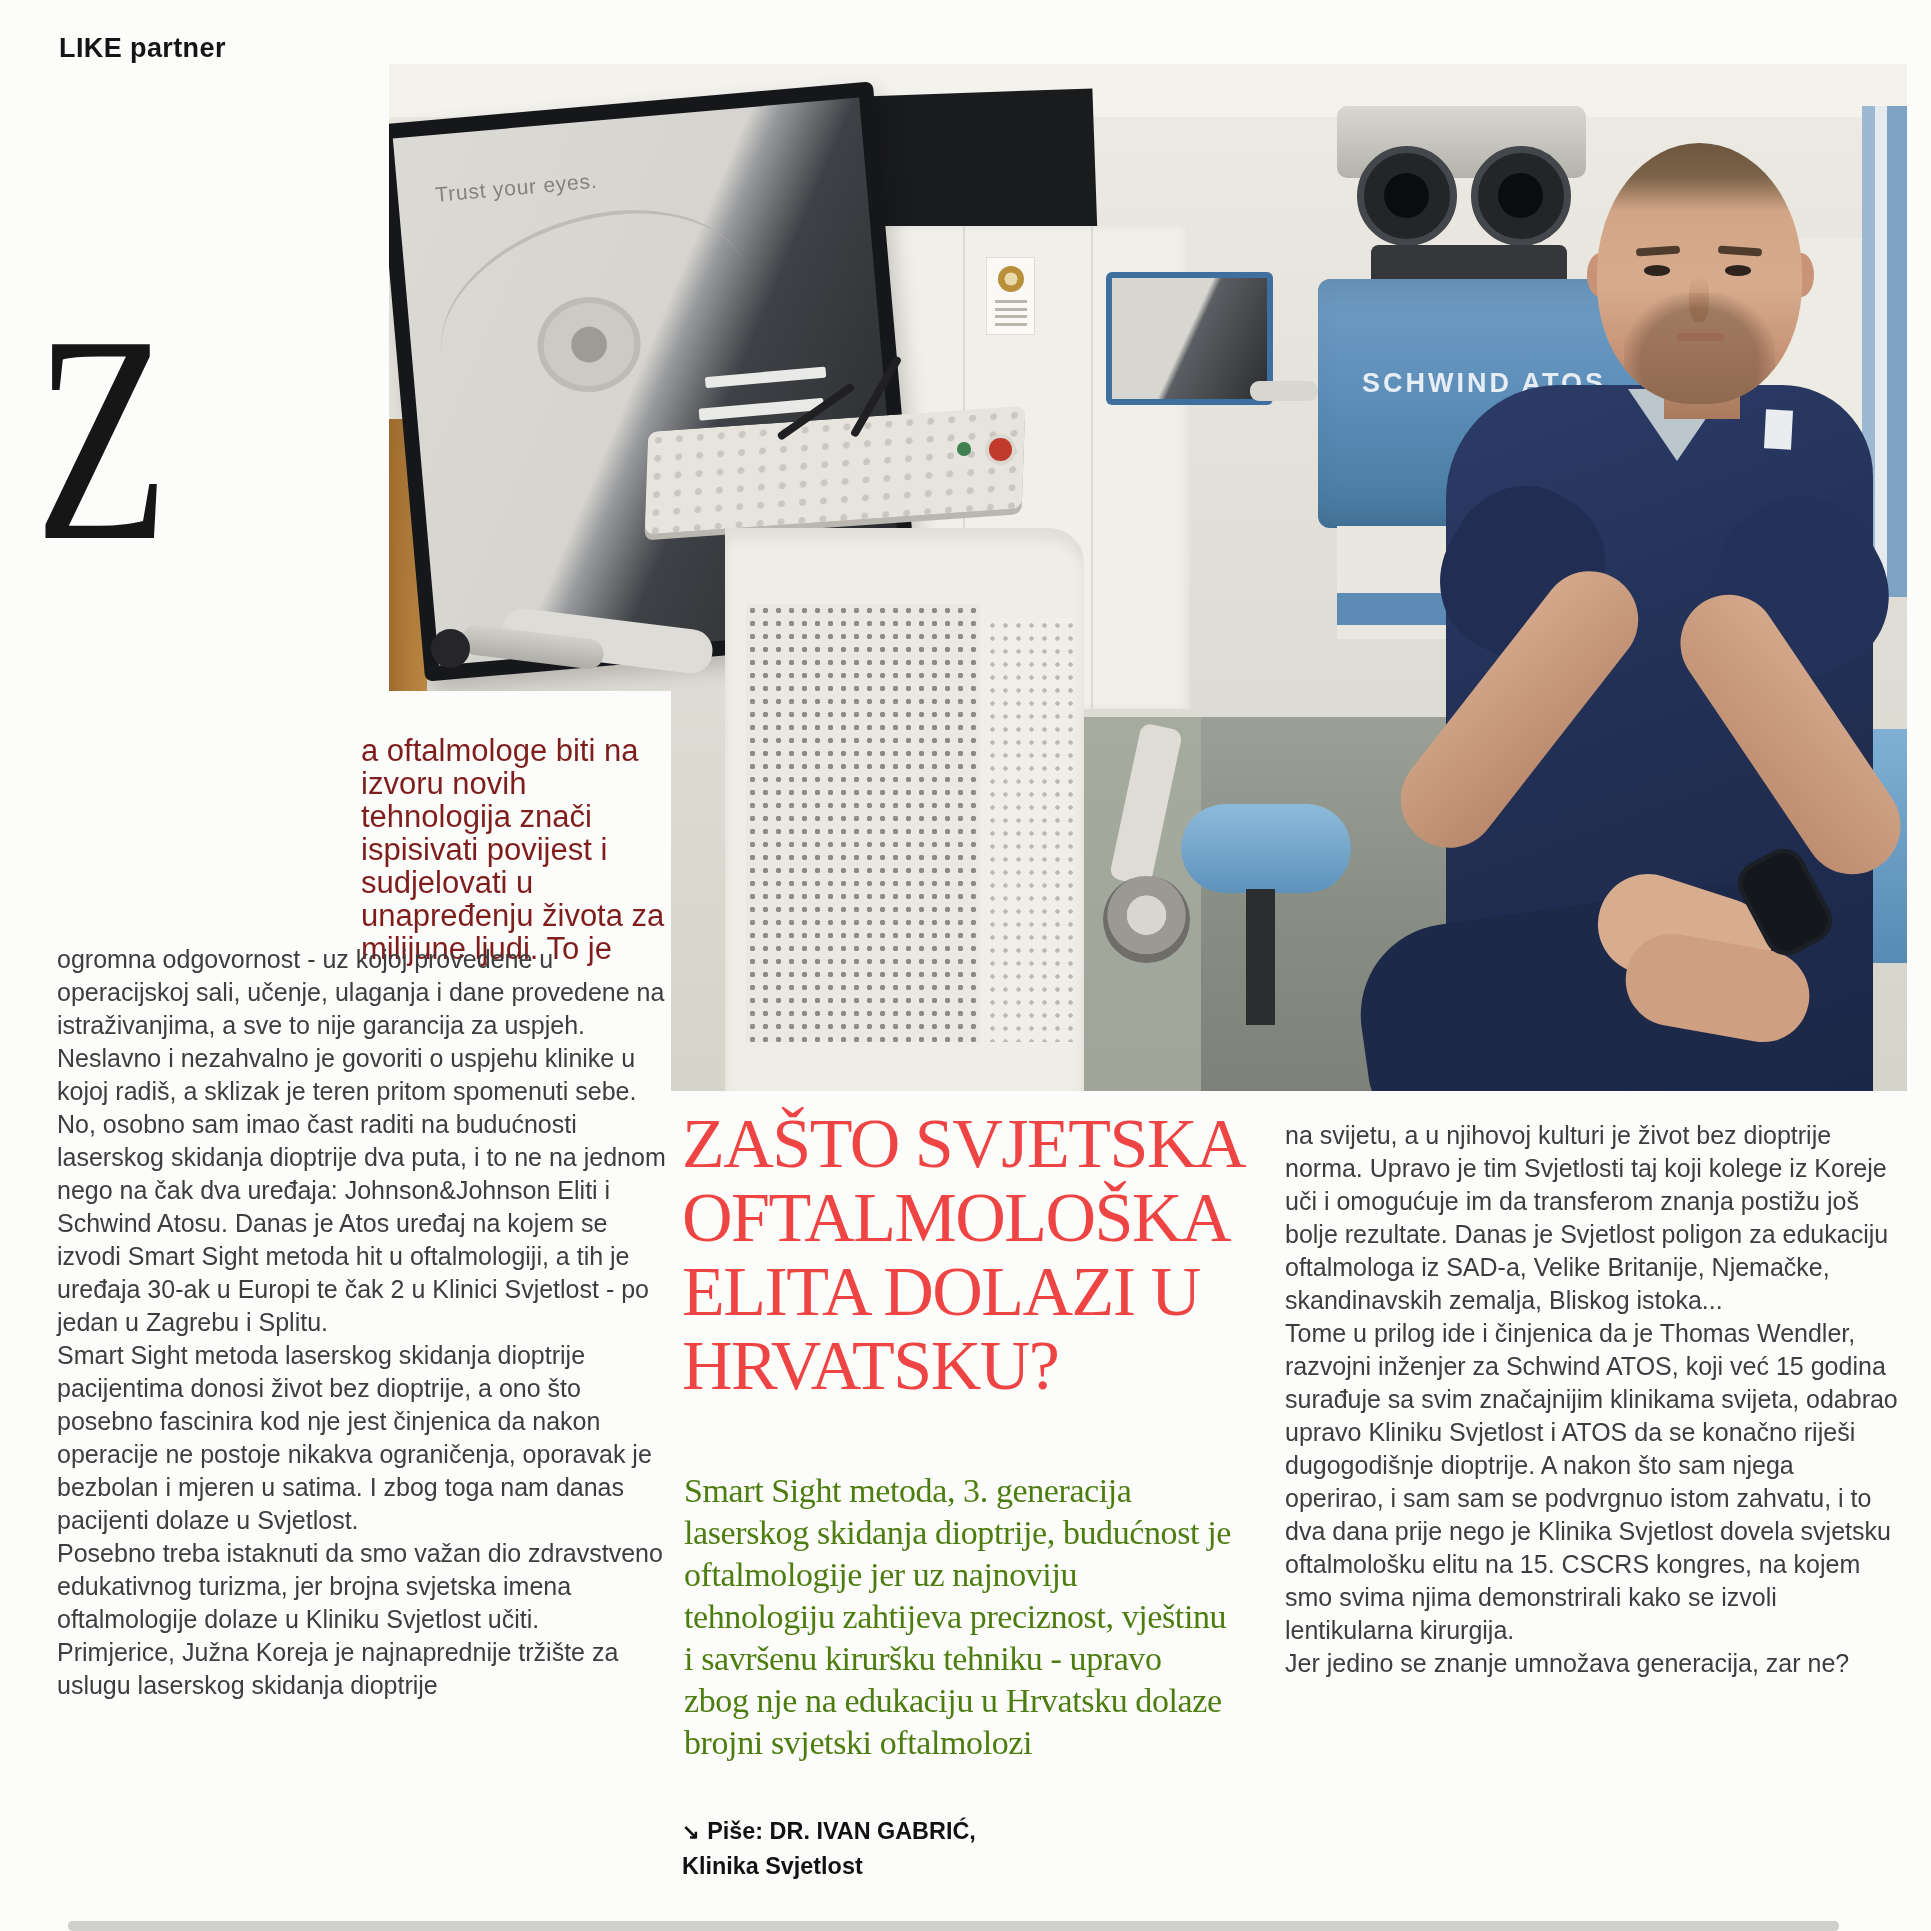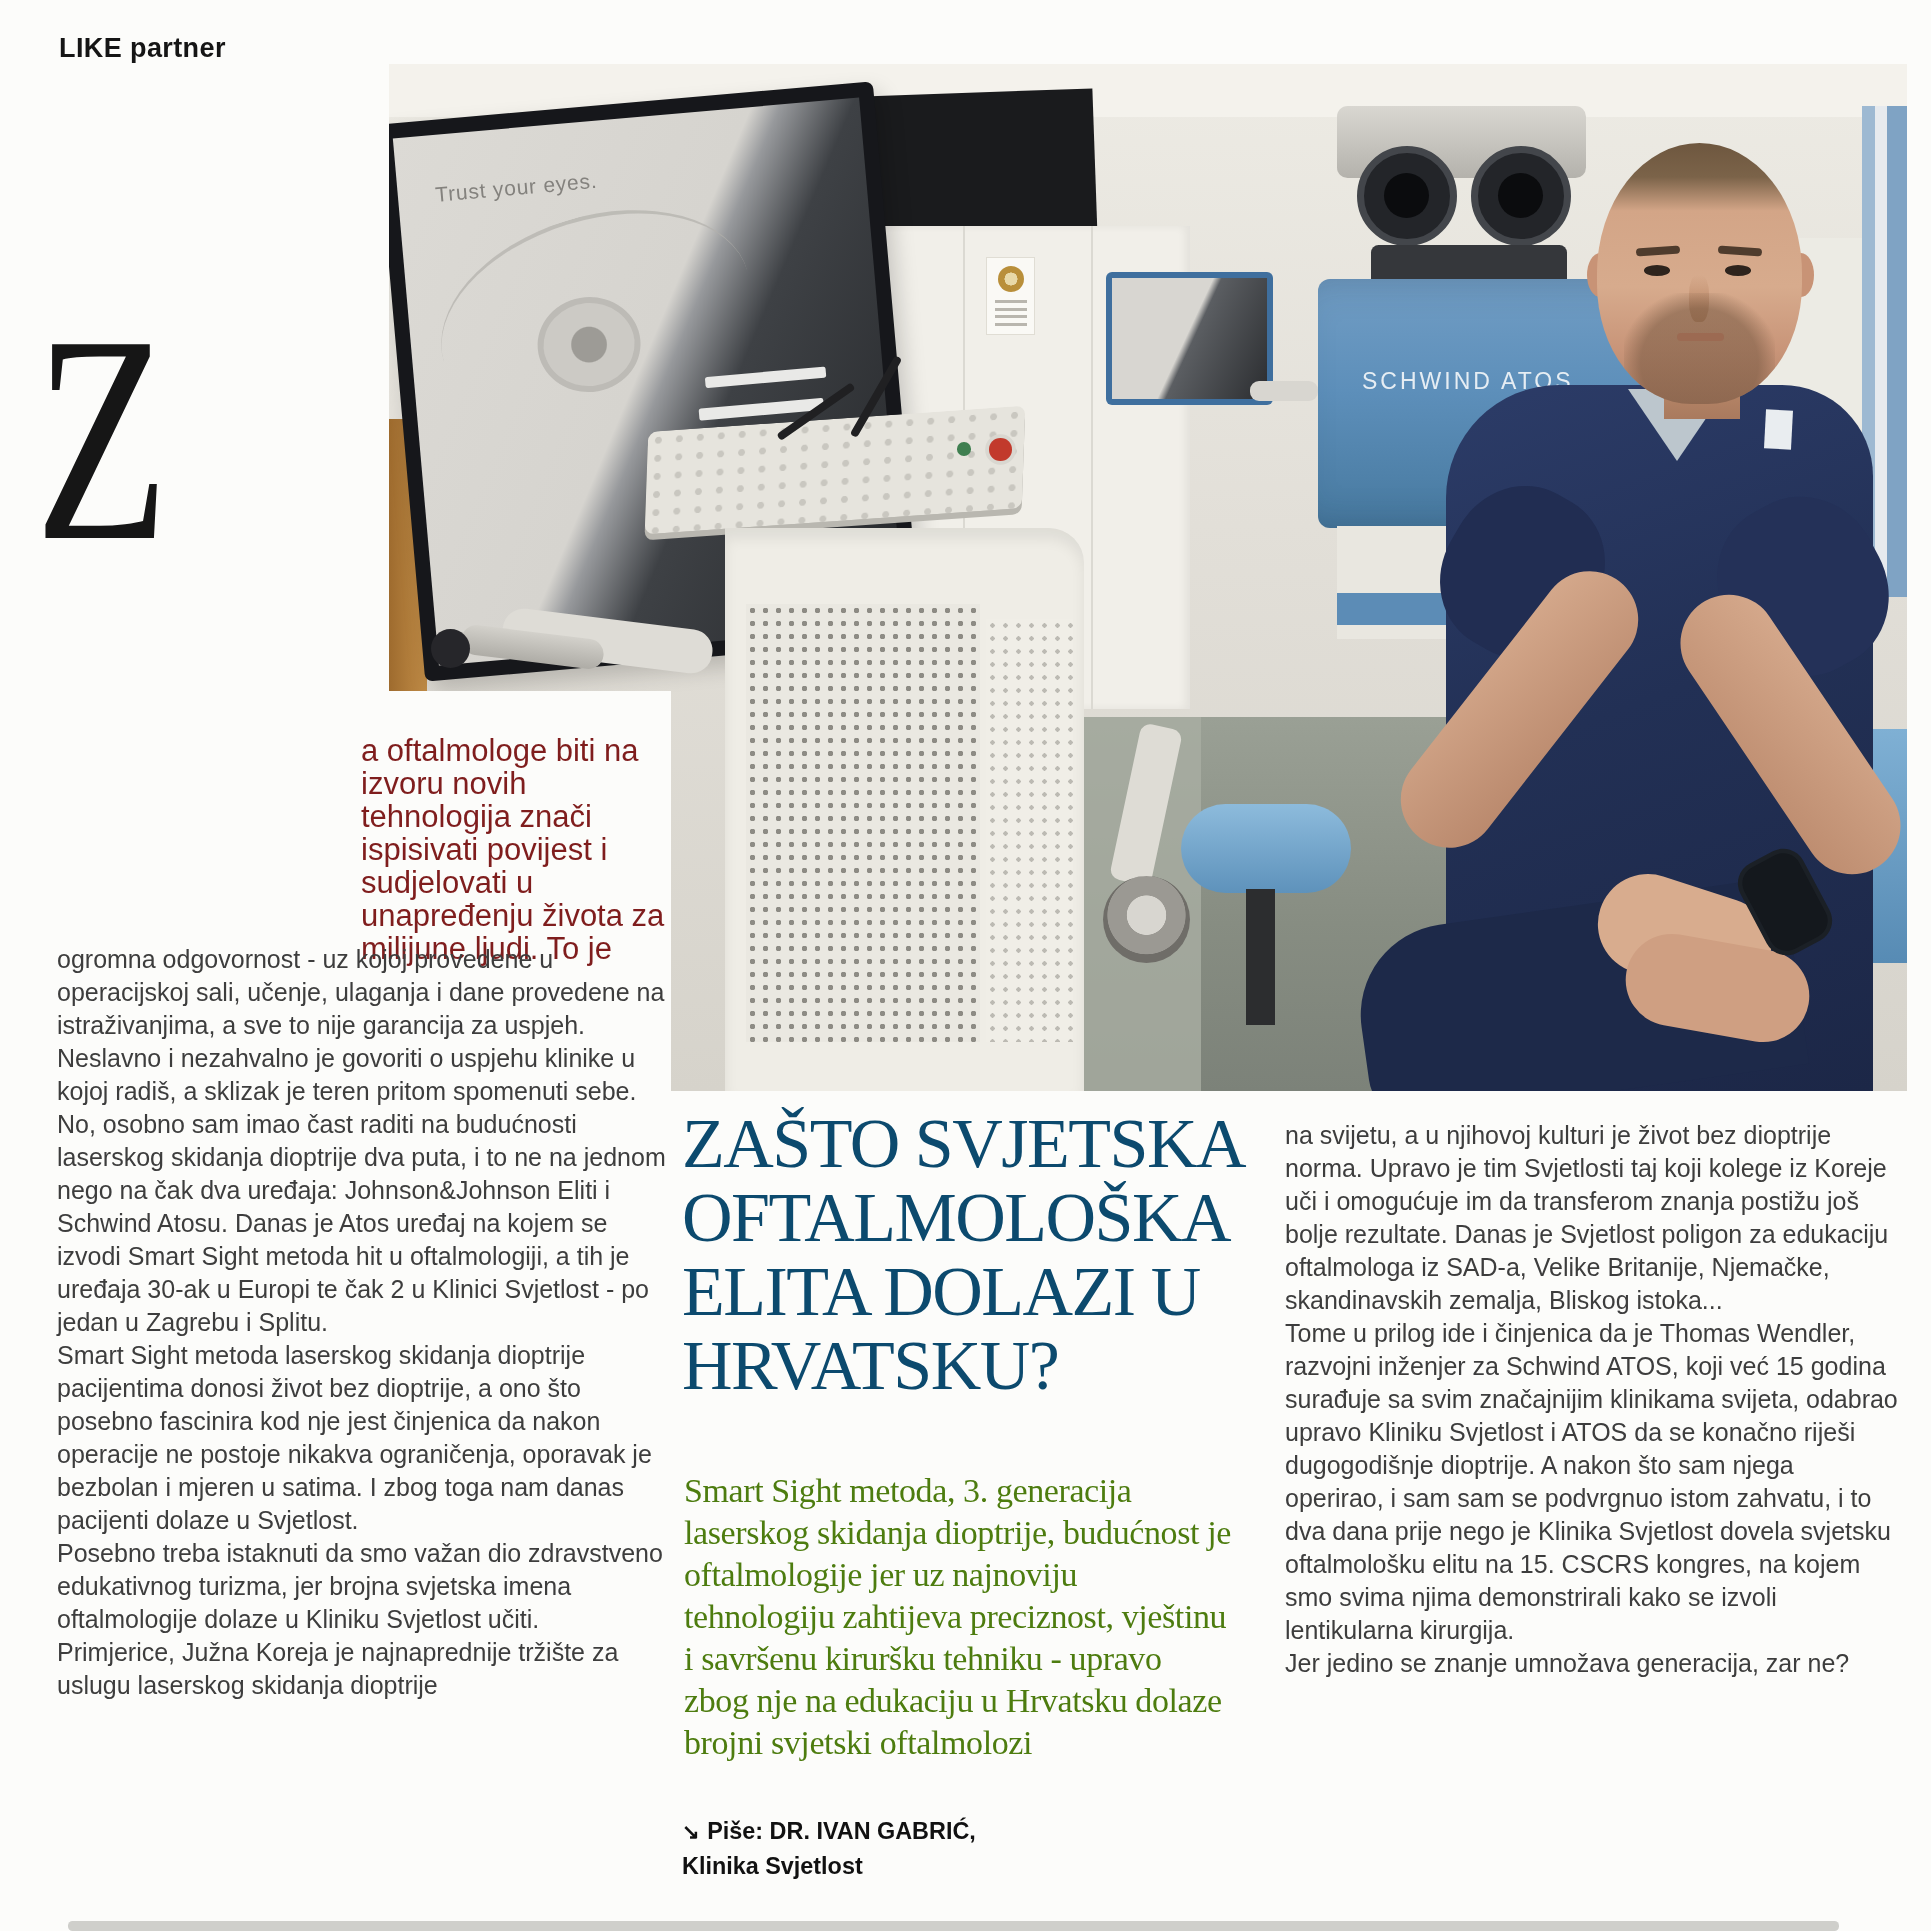--- a/index.html
+++ b/index.html
@@ -59,21 +59,21 @@
   .side-arm{left:861px;top:317px;width:68px;height:19.6px;background:#d8d6d0;border-radius:9px;}
 
   .bino-mount{left:948px;top:42px;width:249px;height:72px;background:linear-gradient(180deg,#d9d7d1,#b4b2ac);border-radius:10.6px;}
   .scope{width:100px;height:100px;border-radius:50%;background:#232529;border:7.6px solid #43464b;box-sizing:border-box;}
   .scope-inner{position:absolute;left:19.6px;top:19.6px;width:45px;height:45px;border-radius:50%;background:#0b0c0e;}
   .scope-base{left:982px;top:181px;width:196px;height:42px;background:#35373b;border-radius:7.6px;}
 
   .blue-panel{left:929px;top:215px;width:423px;height:249px;border-radius:12px;
               background:linear-gradient(180deg,#719dc4 0%,#5d8fba 45%,#47799f 100%);
               box-shadow:inset -22.7px 0 38px rgba(20,40,60,.25);}
-  .device-label{position:absolute;left:44px;top:89px;font-size:23px;font-weight:normal;letter-spacing:3px;color:#eef3f7;opacity:.95;}
+  .device-label{position:absolute;left:44px;top:89px;font-size:27px;font-weight:bold;letter-spacing:3px;color:#eef3f7;opacity:.95;}
   .housing-right{left:1352px;top:174px;width:125px;height:295px;background:#ecebe4;}
   .machine-base{left:948px;top:462px;width:325px;height:113px;background:#e9e7e0;}
   .base-strip{left:948px;top:529px;width:325px;height:32px;background:#5c8cb6;}
 
   .bed{left:1072px;top:301px;width:234px;height:72px;background:linear-gradient(#b7d3e5,#8fb8d4);border-radius:18px;}
   .bed-leg{left:1137px;top:370px;width:136px;height:159px;background:#e7e5de;}
 
   .floor{left:684px;top:653px;width:408px;height:374px;background:linear-gradient(180deg,#9aa095 0%,#878d82 55%,#7c8279 100%);}
   .floor-light{left:684px;top:653px;width:128px;height:374px;background:#a9aea2;opacity:.8;}
   .stool-column{left:736px;top:661px;width:42px;height:159px;background:#dedcd5;transform:rotate(12deg);border-radius:10.6px;}
@@ -119,21 +119,21 @@
 
   
   .dropcap{position:absolute;left:35px;top:332px;width:196px;font-family:"Liberation Serif",serif;
            font-size:296px;line-height:.72;color:#161616;transform:scaleX(.74);transform-origin:left top;}
   .intro{position:absolute;left:361px;top:734px;width:304px;font-size:31px;line-height:33px;color:#7f1d1d;}
   .col-left{position:absolute;left:57px;top:943px;width:613px;font-size:25px;line-height:33px;color:#3d3d3d;}
   .col-left p,.col-right p{margin:0;}
   .col-right{position:absolute;left:1285px;top:1119px;width:613px;font-size:25px;line-height:33px;color:#3d3d3d;}
 
   .headline{position:absolute;left:682px;top:1107px;width:597px;font-family:"Liberation Serif",serif;
-            color:#0c4a6e;font-size:70px;line-height:74px;letter-spacing:-1.5px;}
+            color:#ef4444;font-size:70px;line-height:74px;letter-spacing:-1.5px;}
   .lede{position:absolute;left:684px;top:1470px;width:548px;font-family:"Liberation Serif",serif;
         font-size:34px;line-height:42px;color:#4d7c0f;letter-spacing:-0.4px;}
   .byline{position:absolute;left:682px;top:1814px;width:529px;font-size:23.4px;font-weight:bold;color:#111;line-height:35px;}
   .byline .arrow{font-size:21px;margin-right:7.6px;}
 
   .bottom-strip{position:absolute;left:68px;top:1921px;width:1771px;height:9.8px;background:#cfcfcb;border-radius:4.5px;}
 </style>
 </head>
 <body>
 

